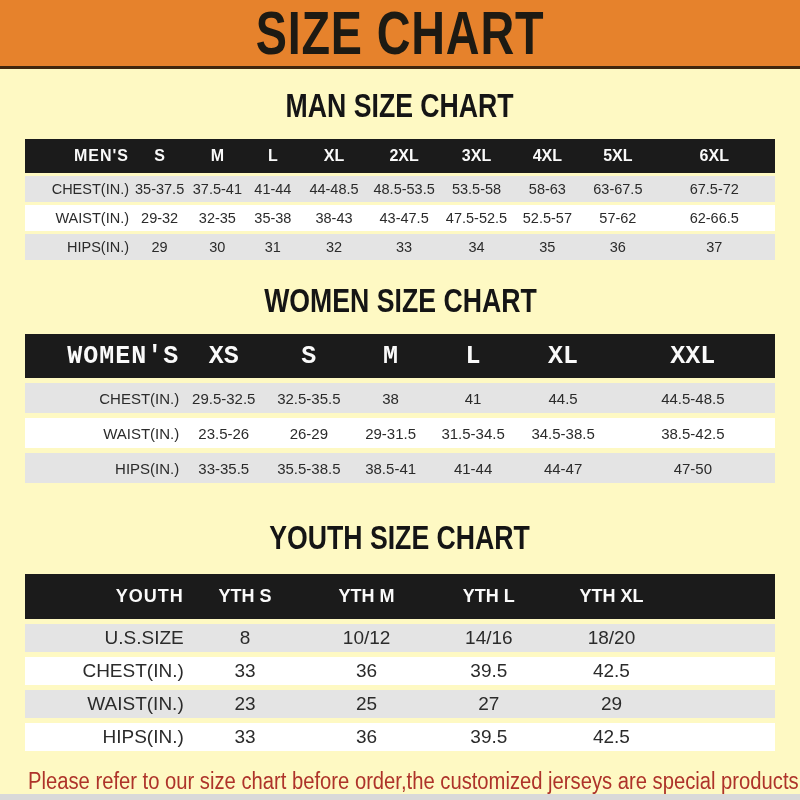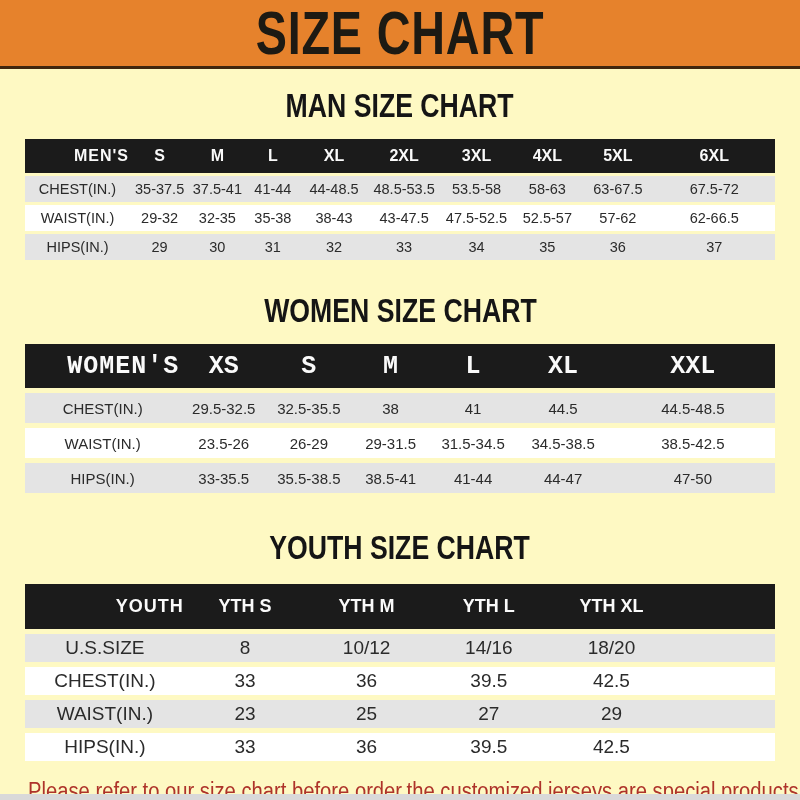--- a/index.html
+++ b/index.html
@@ -24,38 +24,38 @@
     color: #1d1a13;
     transform: scale(0.82, 1.06);
   }
   
   h2.section-heading {
     margin: 20px 0 0; text-align: center;
     font-size: 31px; line-height: 34px; font-weight: bold;
     color: #151515;
   }
   h2.section-heading > span { display: inline-block; transform: scale(0.86, 1.05); letter-spacing: 0px; }
-  h2.women-h { margin-top: 32px; }
+  h2.women-h { margin-top: 22px; }
   h2.youth-h { margin-top: 33px; }
   
   table.size-table {
     width: 750px; margin: 13px auto 0;
     border-collapse: separate; border-spacing: 0 3px;
     table-layout: fixed;
   }
   table.size-table td, table.size-table th { overflow: hidden; white-space: nowrap; }
   tr.bar th {
     background: #1b1b1b; color: #fafafa;
     font-weight: bold; text-align: center; vertical-align: middle;
   }
   tr.bar th.group {
     text-align: right; padding-left: 13px;
     font-size: 22px; letter-spacing: 1px;
   }
-  td.rowlabel { text-align: center; }
+  td.rowlabel { text-align: right; }
   tr.band td  { background: #e4e4e4; }
   tr.plain td { background: #ffffff; }
   tbody td { text-align: center; vertical-align: middle; color: #2b2b2b; }
   
   table.men { border-spacing: 0 3px; }
   table.men tr.bar th { height: 32px; font-size: 16px; }
   table.men tbody td { height: 24px; font-size: 14.5px; }
   
   table.women { border-spacing: 0 5px; margin-top: 10px; }
   table.women tr.bar th { height: 42px; font-size: 25px; font-family: Liberation Mono, monospace; }

